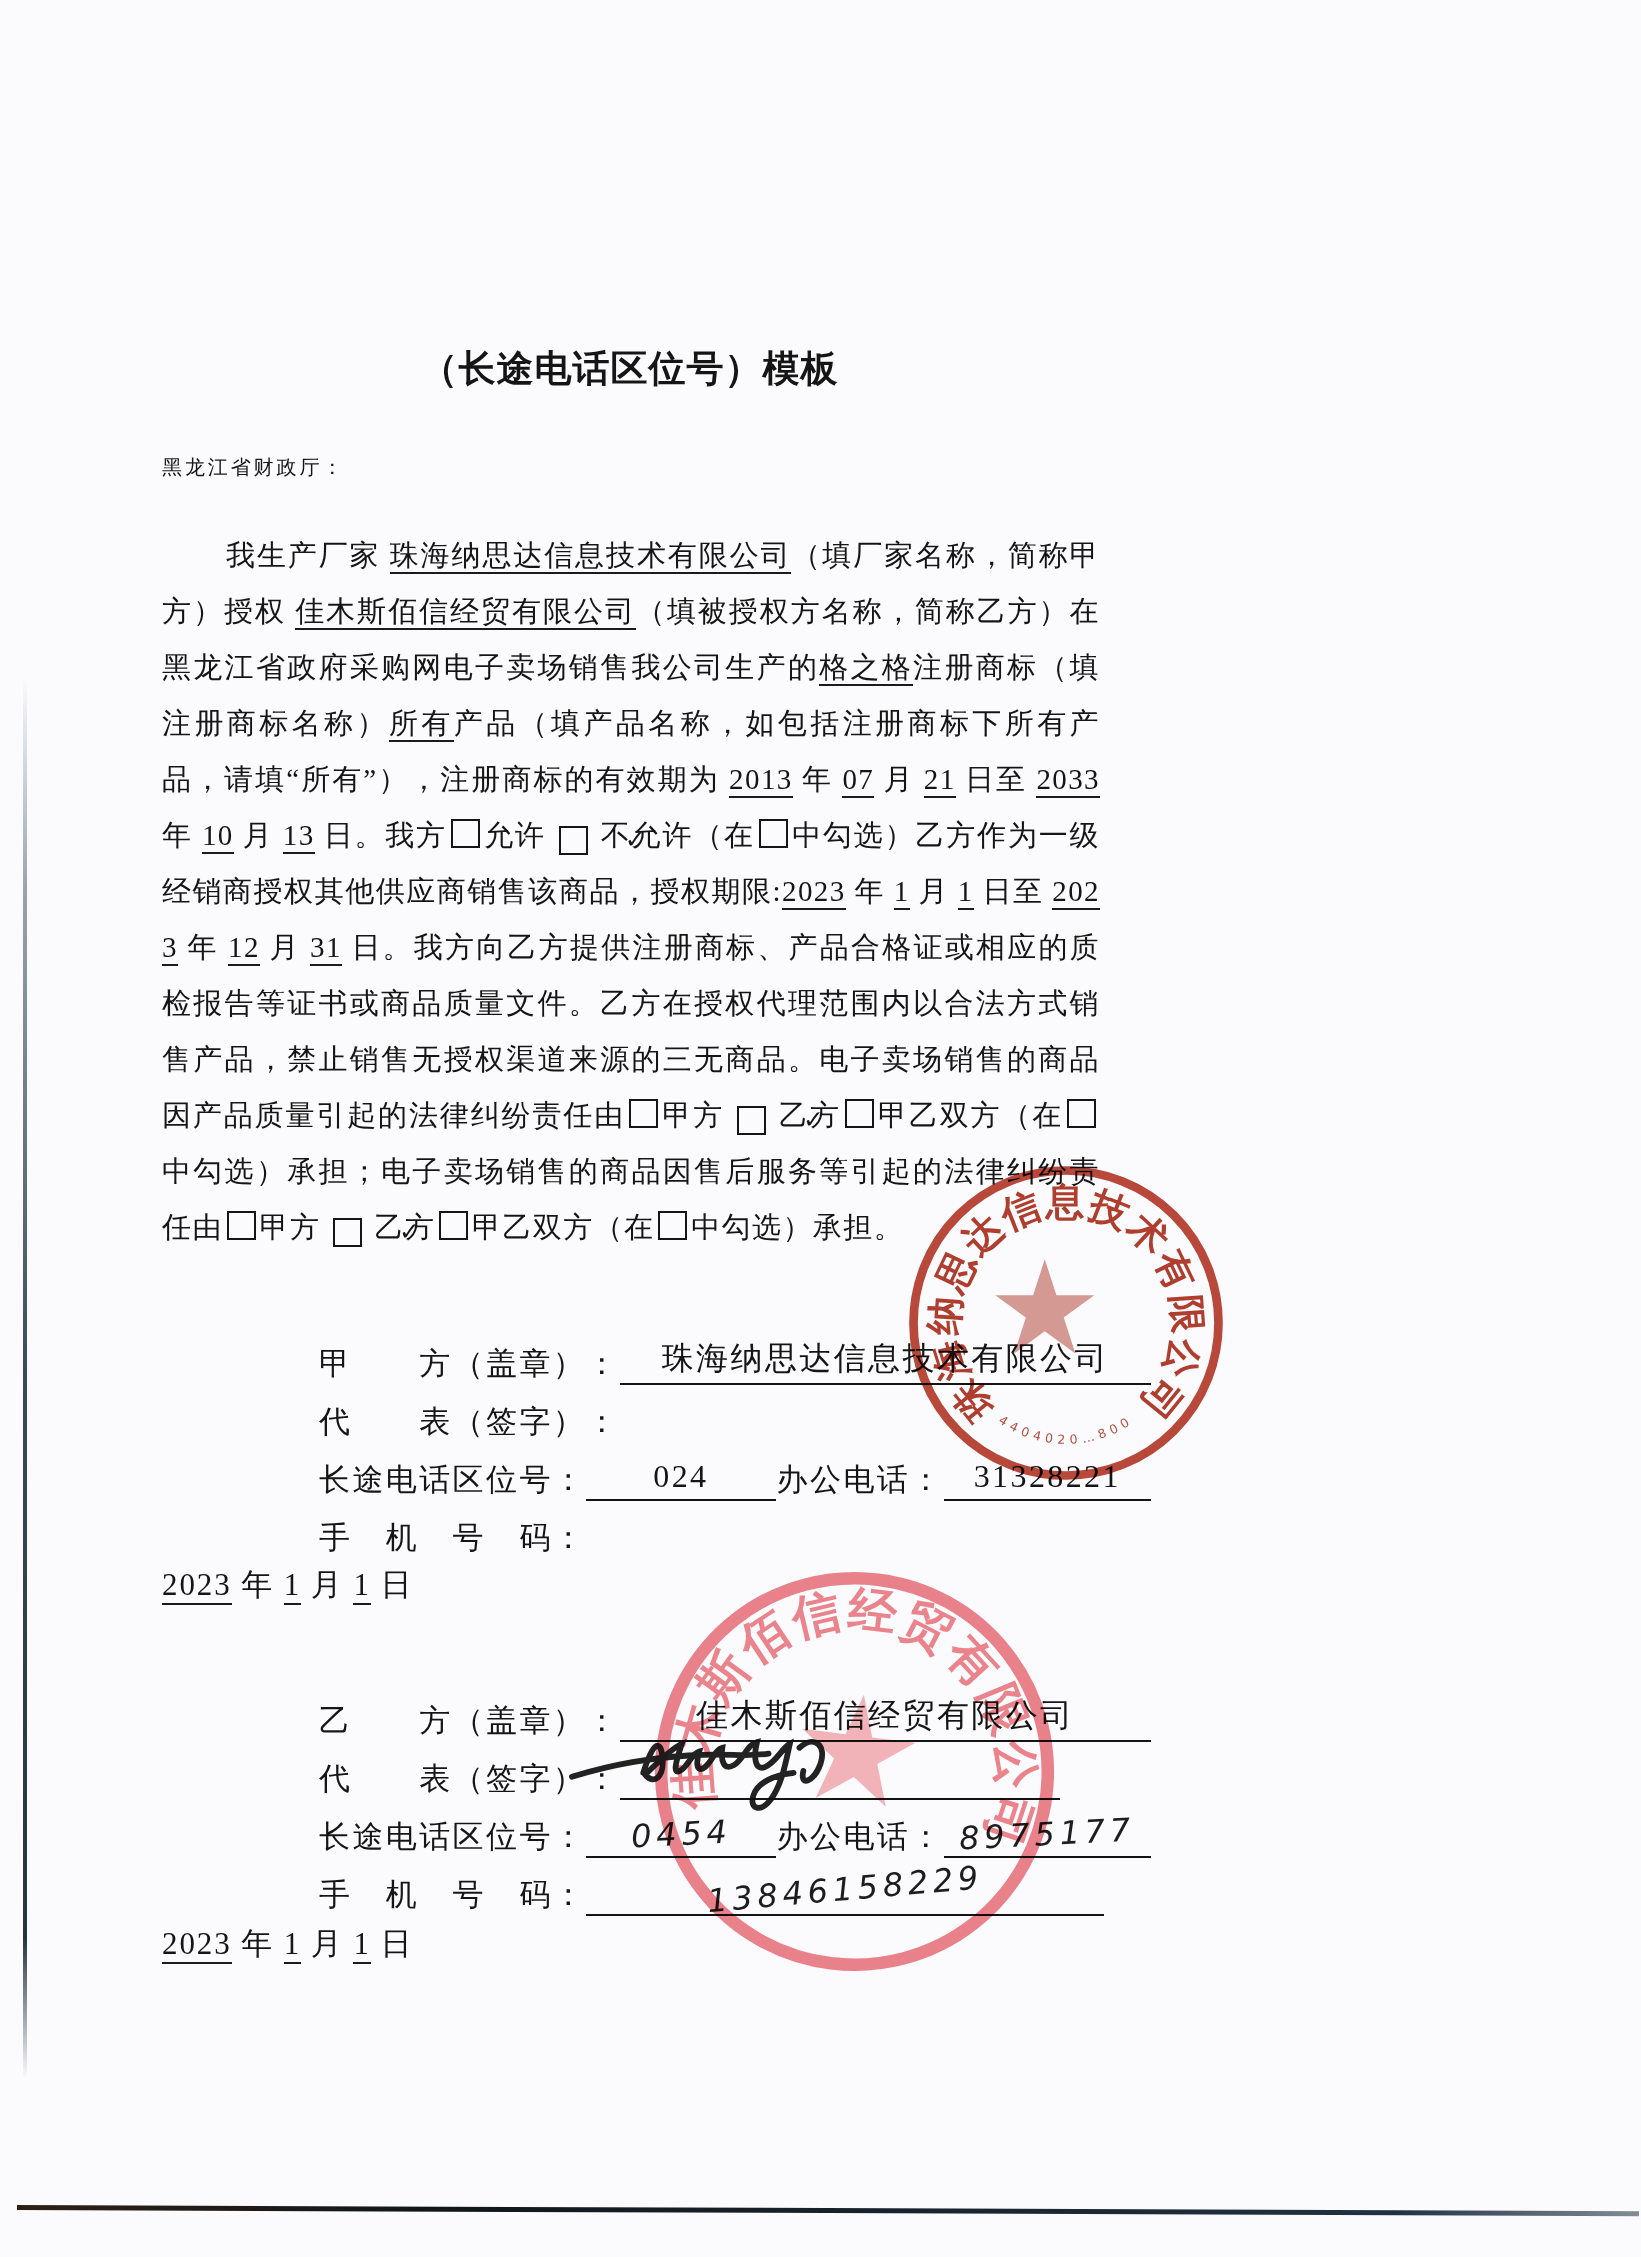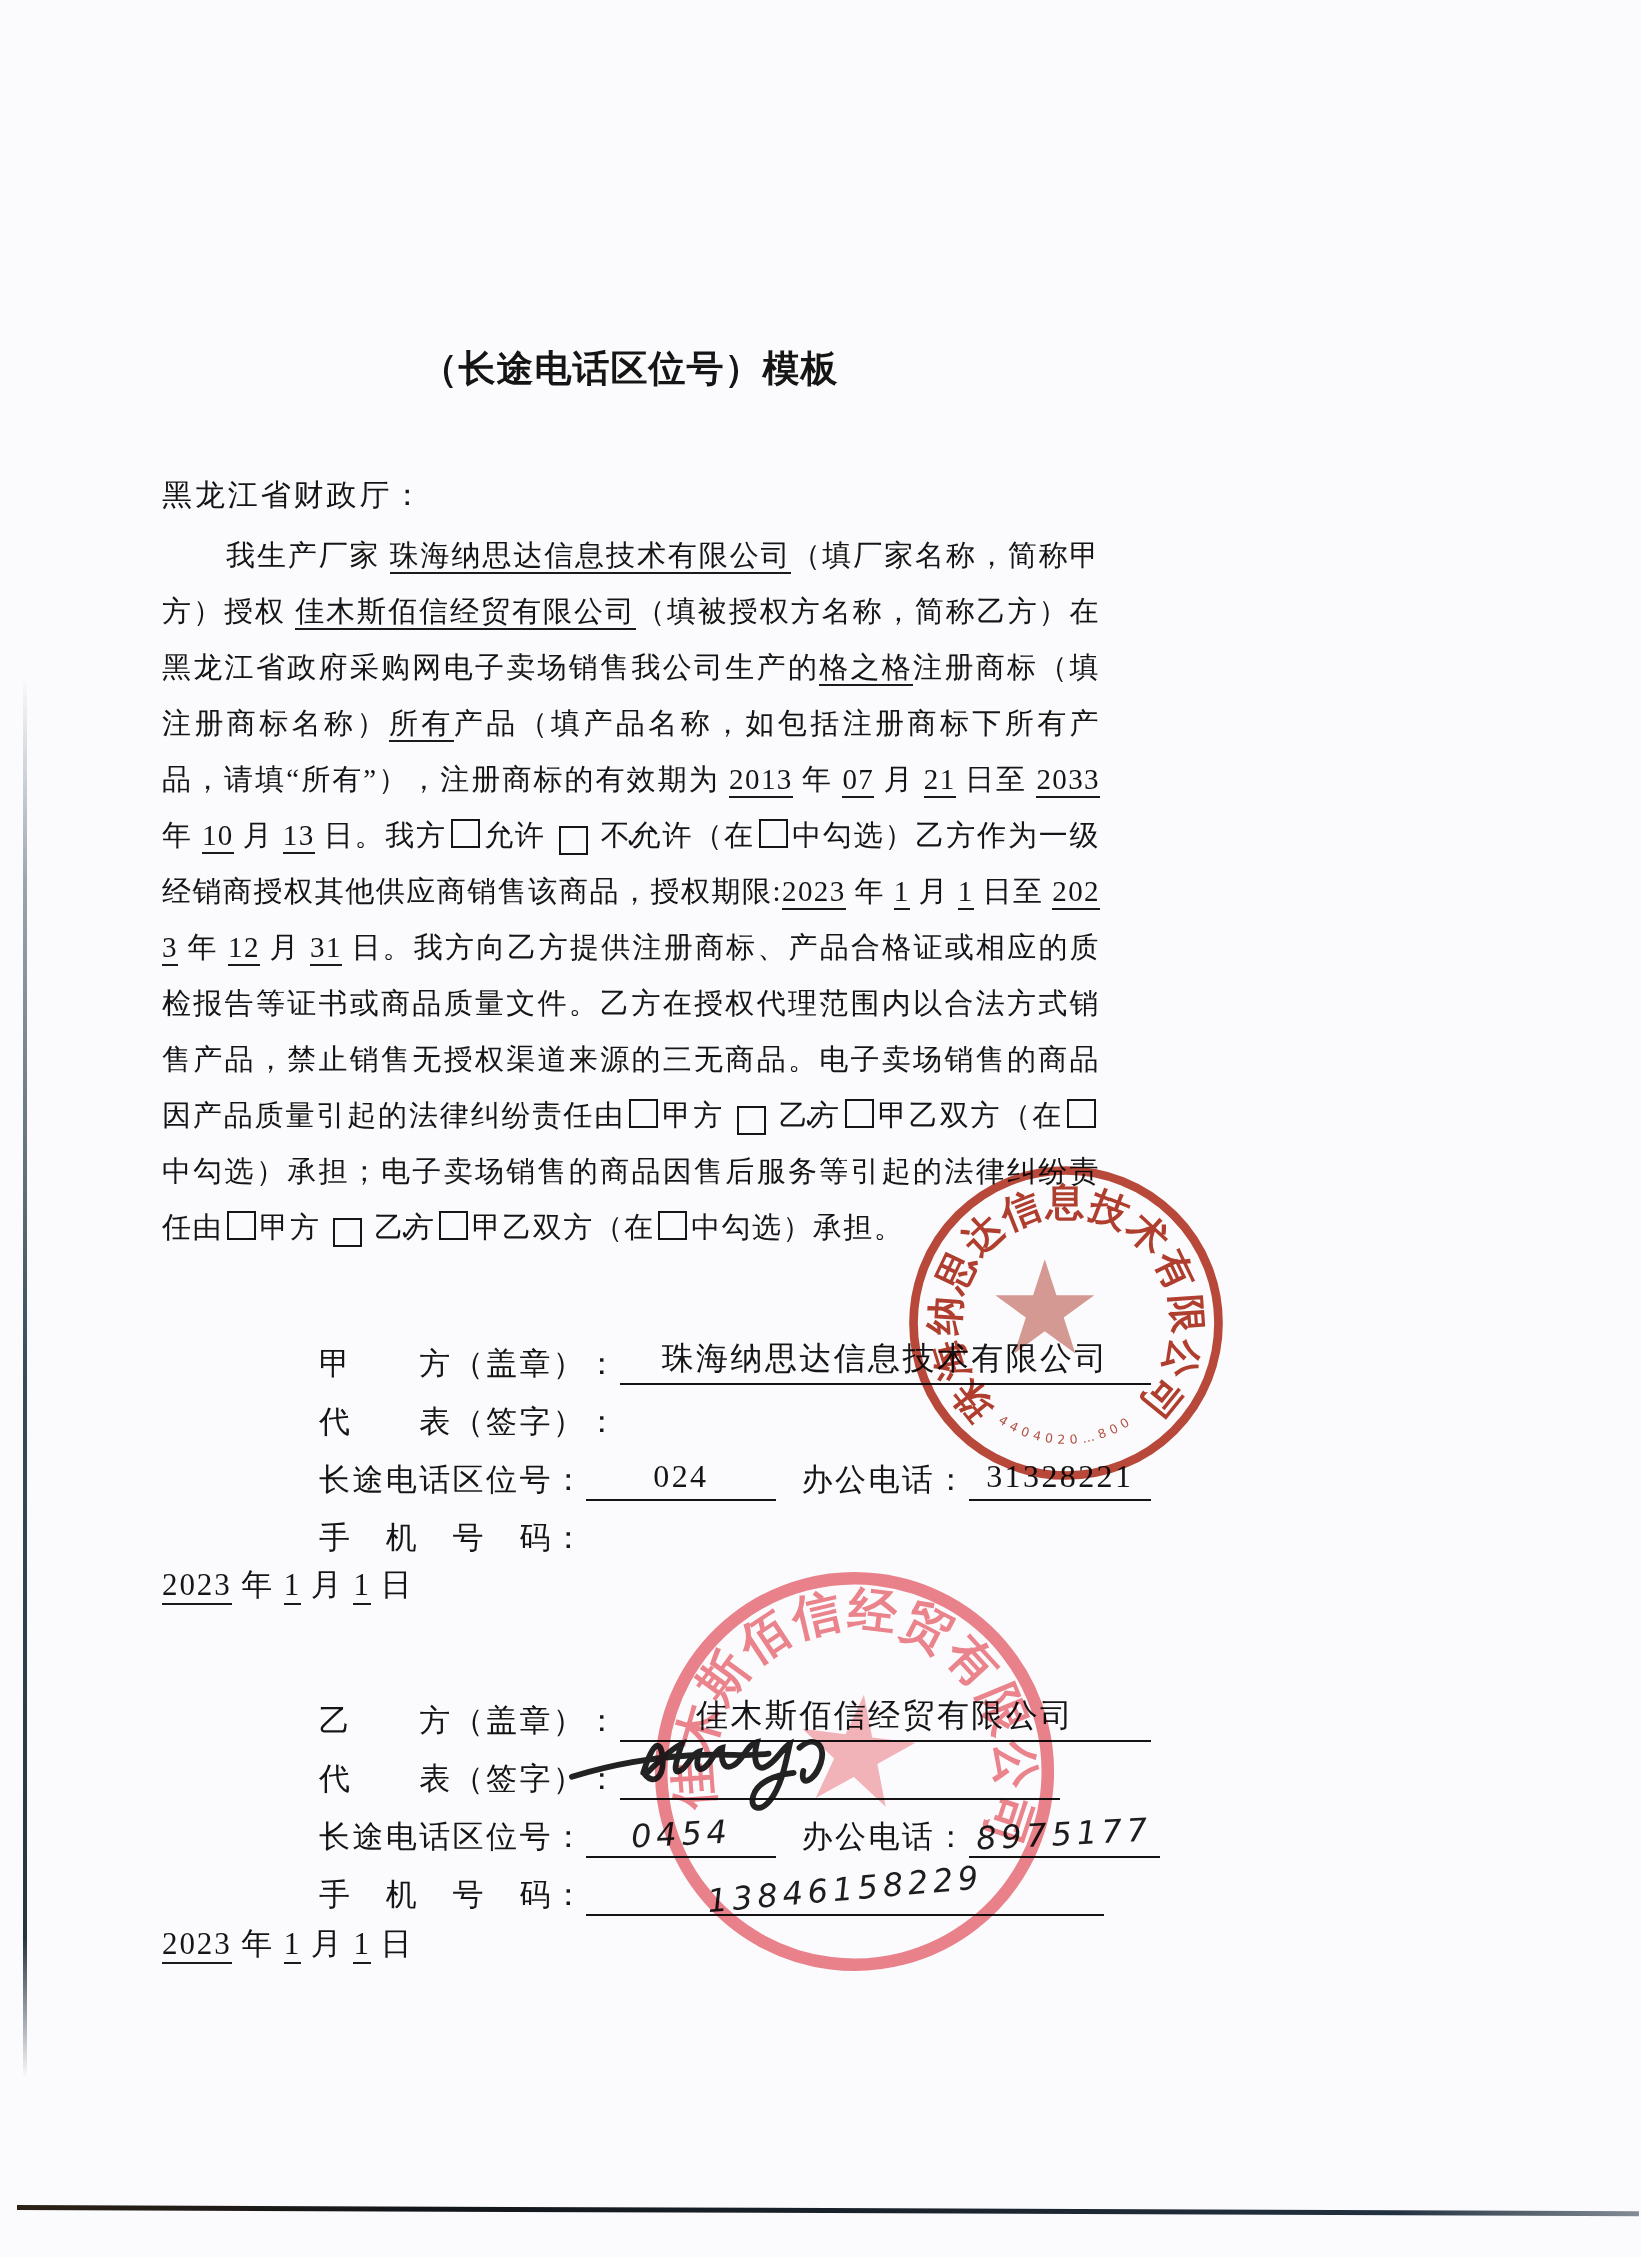--- a/index.html
+++ b/index.html
@@ -13,22 +13,22 @@
     position:absolute; left:159px; top:280px; width:941px;
     text-align:center; font-size:39px; font-weight:700; letter-spacing:1px;
     font-family:"Liberation Sans","DejaVu Sans",sans-serif;
   }
   .title2 {
     position:absolute; left:159px; top:344px; width:941px;
     text-align:center; font-size:37px; font-weight:700; letter-spacing:1px;
     font-family:"Liberation Sans","DejaVu Sans",sans-serif;
   }
   .salutation {
-    position:absolute; left:162px; top:475px;
-    font-size:30px; letter-spacing:2.9px;
+    position:absolute; left:162px; top:454px;
+    font-size:20px; letter-spacing:2.9px;
   }
   .para {
     position:absolute; left:162px; top:527px; width:938px;
     font-size:29px; line-height:56px; letter-spacing:1.4px;
     text-align:justify; text-indent:64px; word-break:break-all;
   }
   .u { border-bottom:2.9px solid #1b1b1b; padding-bottom:1px; }
   .cb {
     display:inline-block; width:25px; height:25px; border:2.9px solid #151515;
     line-height:23px; text-align:center; font-size:25px; font-weight:700;
@@ -44,21 +44,21 @@
   .frow { display:flex; align-items:flex-end; height:58px; }
   .flabel { white-space:pre; flex:none; }
   .fcell {
     border-bottom:2.9px solid #141414; text-align:center;
     padding:0 7.7px 1.9px; font-size:32px; min-height:39px;
   }
   .grow { flex:1 1 auto; }
   .w440 { width:425px; flex:none; }
   .w180 { width:174px; flex:none; }
   .w520 { width:502px; flex:none; }
-  .lbl2 { margin-left:26px; white-space:pre; flex:none;text-align:center; }
+  .lbl2 { margin-left:1px; white-space:pre; flex:none;text-align:center; }
   .date-line {
     position:absolute; left:162px; width:964px; text-align:left;
     font-size:31px; letter-spacing:1.9px;
   }
   .date-a { top:1564px; }
   .date-b { top:1923px; }
   .hand {
     font-family:"DejaVu Sans",sans-serif; font-style:italic;
     font-size:32px; letter-spacing:4.8px; color:#1d1d1d;
     display:inline-block; transform:rotate(-3deg);

